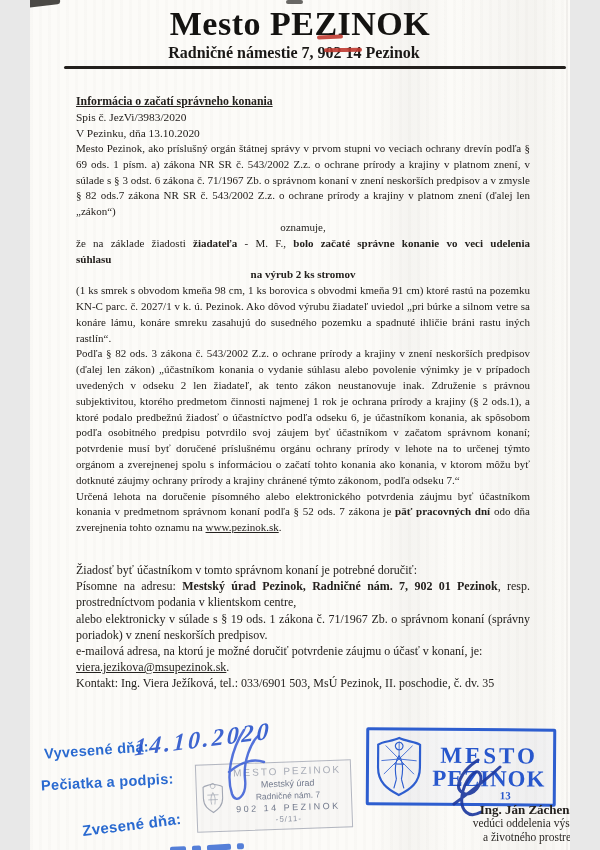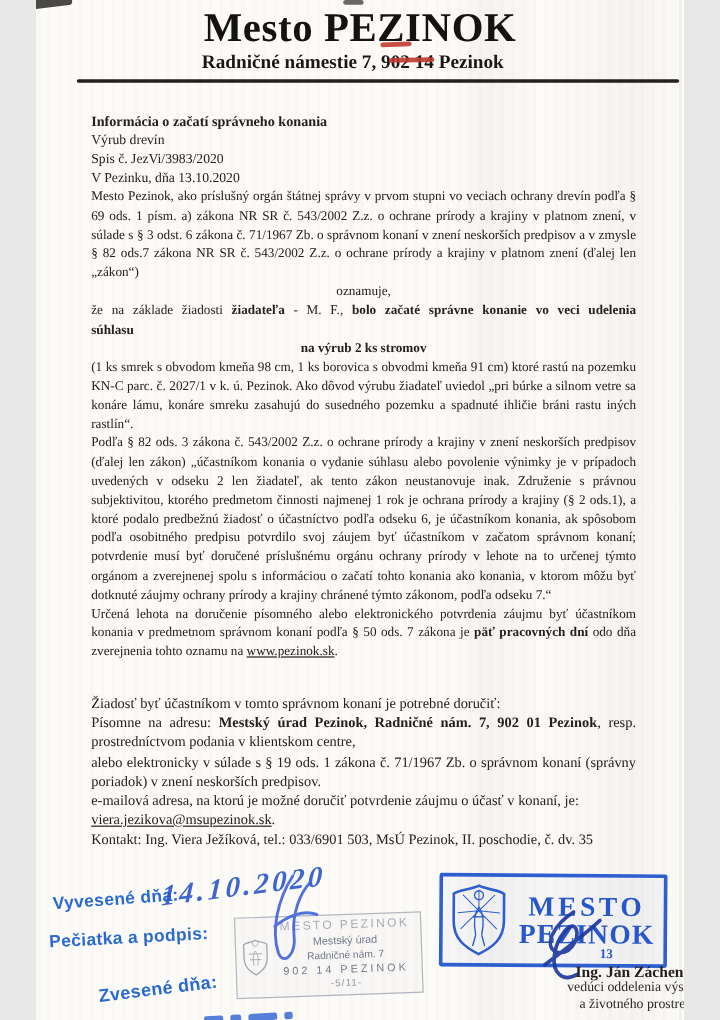--- a/index.html
+++ b/index.html
@@ -23,21 +23,21 @@
   .letterhead{text-align:center;padding-top:5px;}
   .city-title{margin:0;font-size:34px;font-weight:bold;letter-spacing:.5px;color:#141311;}
   .city-subtitle{margin:1px 12px 0 0;font-size:16px;font-weight:bold;color:#1a1816;}
   .head-rule{height:3px;background:#23201d;margin:4px 4px 0 34px;border-radius:2px;}
   .red-mark{position:absolute;background:#c03a30;border-radius:2px;opacity:.9;}
   .red-mark-1{left:287px;top:35px;width:26px;height:4px;transform:rotate(-2deg);}
   .red-mark-2{left:294px;top:48px;width:38px;height:4px;transform:rotate(-1deg);}
   
   .content{padding:0 40px 0 46px;}
   .meta{margin-top:24px;font-size:11.4px;line-height:16px;}
-  .meta-heading{font-weight:bold;font-size:11.8px;}
+  .meta-heading{font-weight:bold;text-decoration:underline;font-size:11.8px;}
   p.body{margin:0;font-size:11px;line-height:15.8px;text-align:justify;}
   .mt1{margin-top:6px;}   .mt2{margin-top:8px;}   .mt3{margin-top:26px;}
   .center{text-align:center;text-align-last:center;}
   .bold{font-weight:bold;}
   .p2{word-spacing:4px;}
   .doclink{color:#24211e;text-decoration:underline;cursor:pointer;}
   .big{font-size:12px !important;line-height:16.2px !important;}
   .p6 p{margin:0;font-size:12px;line-height:16.2px;text-align:justify;}
   
   .footer{position:absolute;left:0;top:730px;width:600px;height:120px;}
@@ -90,38 +90,37 @@
     <div class="city-subtitle">Radničné námestie 7, 902 14 Pezinok</div>
     <div class="head-rule"></div>
   </header>
   <div class="red-mark red-mark-1"></div>
   <div class="red-mark red-mark-2"></div>
 
   <div class="content">
 
     <section class="meta">
       <div class="meta-heading">Informácia o začatí správneho konania</div>
-      <div>Výrub drevín</div>
       <div>Spis č. JezVi/3983/2020</div>
       <div>V Pezinku, dňa 13.10.2020</div>
     </section>
 
     <p class="body mt1">Mesto Pezinok, ako príslušný orgán štátnej správy v prvom stupni vo veciach ochrany drevín podľa § 69 ods. 1 písm. a) zákona NR SR č. 543/2002 Z.z. o ochrane prírody a krajiny v platnom znení, v súlade s § 3 odst. 6 zákona č. 71/1967 Zb. o správnom konaní v znení neskorších predpisov a v zmysle § 82 ods.7 zákona NR SR č. 543/2002 Z.z. o ochrane prírody a krajiny v platnom znení (ďalej len „zákon“)</p>
 
     <p class="body mt1 center">oznamuje,</p>
 
     <p class="body mt2 p2"><span>že na základe žiadosti </span><span class="bold">žiadateľa</span><span> - M. F., </span><span class="bold">bolo začaté správne konanie vo veci udelenia súhlasu</span></p>
 
     <p class="body mt2 center bold">na výrub 2 ks stromov</p>
 
     <p class="body mt3">(1 ks smrek s obvodom kmeňa 98 cm, 1 ks borovica s obvodmi kmeňa 91 cm) ktoré rastú na pozemku KN-C parc. č. 2027/1 v k. ú. Pezinok. Ako dôvod výrubu žiadateľ uviedol „pri búrke a silnom vetre sa konáre lámu, konáre smreku zasahujú do susedného pozemku a spadnuté ihličie bráni rastu iných rastlín“.</p>
 
     <p class="body mt2">Podľa § 82 ods. 3 zákona č. 543/2002 Z.z. o ochrane prírody a krajiny v znení neskorších predpisov (ďalej len zákon) „účastníkom konania o vydanie súhlasu alebo povolenie výnimky je v prípadoch uvedených v odseku 2 len žiadateľ, ak tento zákon neustanovuje inak. Združenie s právnou subjektivitou, ktorého predmetom činnosti najmenej 1 rok je ochrana prírody a krajiny (§ 2 ods.1), a ktoré podalo predbežnú žiadosť o účastníctvo podľa odseku 6, je účastníkom konania, ak spôsobom podľa osobitného predpisu potvrdilo svoj záujem byť účastníkom v začatom správnom konaní; potvrdenie musí byť doručené príslušnému orgánu ochrany prírody v lehote na to určenej týmto orgánom a zverejnenej spolu s informáciou o začatí tohto konania ako konania, v ktorom môžu byť dotknuté záujmy ochrany prírody a krajiny chránené týmto zákonom, podľa odseku 7.“</p>
 
-    <p class="body mt3"><span>Určená lehota na doručenie písomného alebo elektronického potvrdenia záujmu byť účastníkom konania v predmetnom správnom konaní podľa § 50 ods. 7 zákona je </span><span class="bold">päť pracovných dní</span><span> odo dňa zverejnenia tohto oznamu na </span><a class="doclink">www.pezinok.sk</a><span>.</span></p>
+    <p class="body mt3"><span>Určená lehota na doručenie písomného alebo elektronického potvrdenia záujmu byť účastníkom konania v predmetnom správnom konaní podľa § 52 ods. 7 zákona je </span><span class="bold">päť pracovných dní</span><span> odo dňa zverejnenia tohto oznamu na </span><a class="doclink">www.pezinok.sk</a><span>.</span></p>
 
     <div class="p6 mt3">
       <p>Žiadosť byť účastníkom v tomto správnom konaní je potrebné doručiť:</p>
       <p><span>Písomne na adresu: </span><span class="bold">Mestský úrad Pezinok, Radničné nám. 7, 902 01 Pezinok</span><span>, resp. prostredníctvom podania v klientskom centre,</span></p>
       <p>alebo elektronicky v súlade s § 19 ods. 1 zákona č. 71/1967 Zb. o správnom konaní (správny poriadok) v znení neskorších predpisov.</p>
       <p>e-mailová adresa, na ktorú je možné doručiť potvrdenie záujmu o účasť v konaní, je:</p>
       <p><a class="doclink">viera.jezikova@msupezinok.sk</a><span>.</span></p>
     </div>
 
     <p class="body mt2 big">Kontakt: Ing. Viera Ježíková, tel.: 033/6901 503, MsÚ Pezinok, II. poschodie, č. dv. 35</p>

